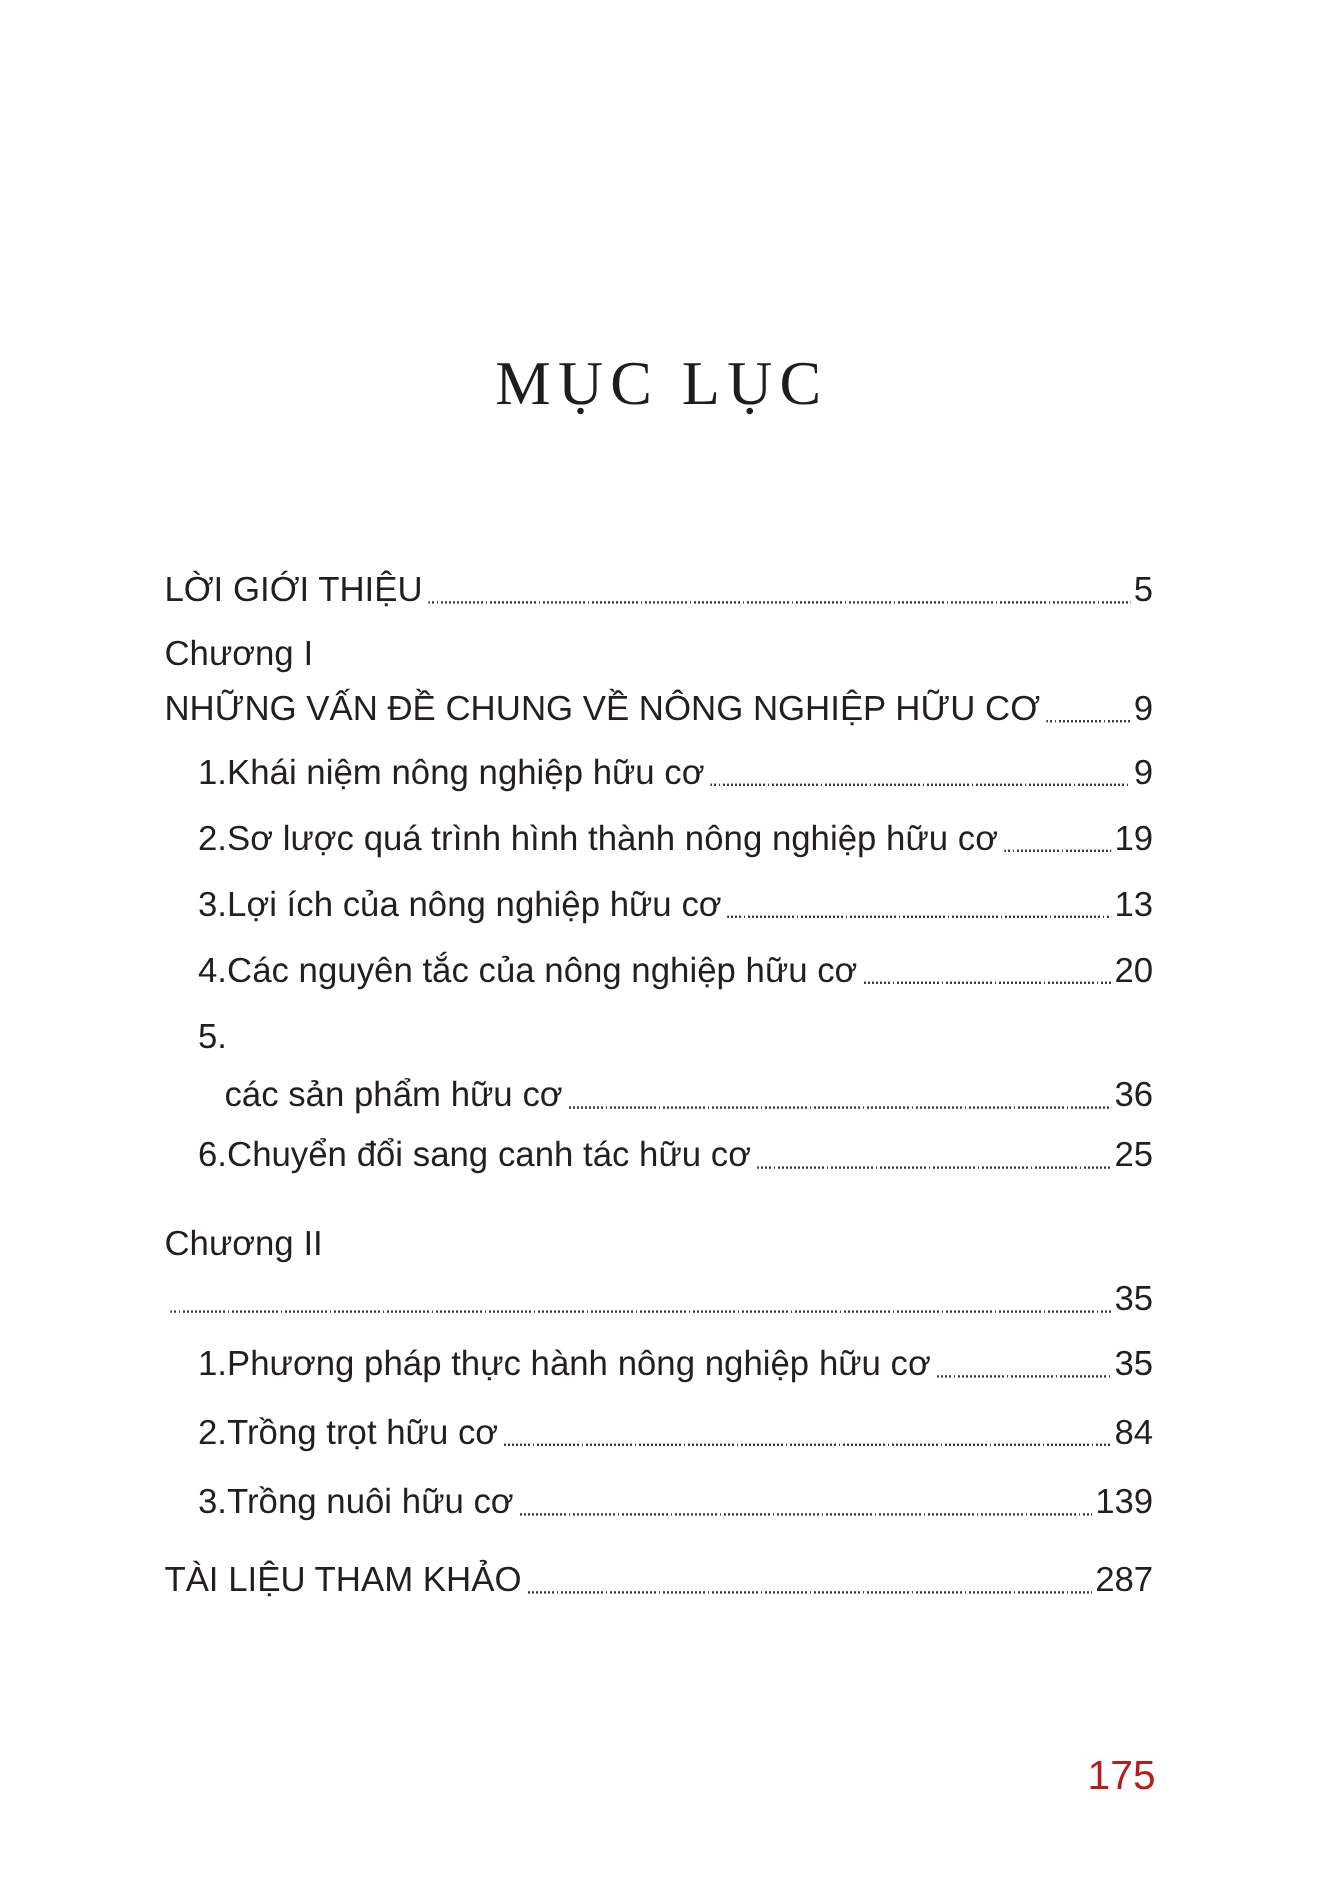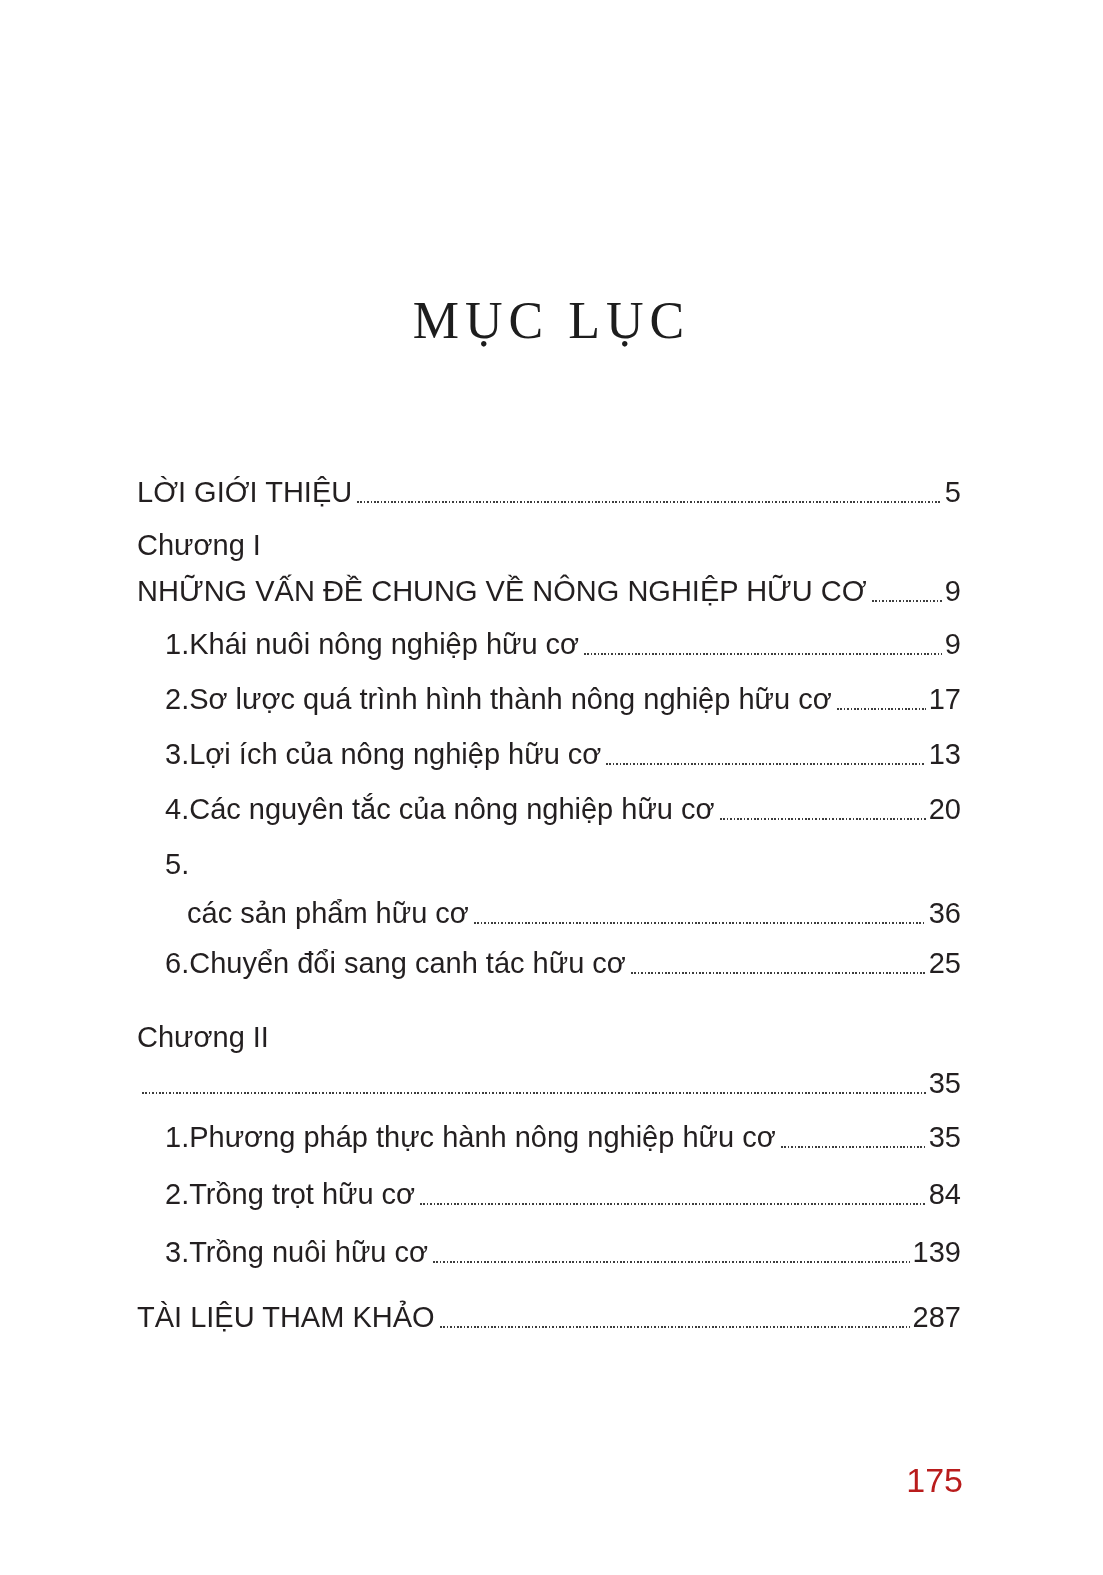--- a/index.html
+++ b/index.html
@@ -99,30 +99,30 @@
     </div>
 
     <div class="row mt-chapttl">
       <span class="label">NHỮNG VẤN ĐỀ CHUNG VỀ NÔNG NGHIỆP HỮU CƠ</span>
       <span class="dots"></span>
       <span class="pagenum">9</span>
     </div>
 
     <div class="row item mt-first">
       <span class="num">1.</span>
-      <span class="label">Khái nuôi nông nghiệp hữu cơ</span>
+      <span class="label">Khái niệm nông nghiệp hữu cơ</span>
       <span class="dots"></span>
       <span class="pagenum">9</span>
     </div>
 
     <div class="row item mt-item">
       <span class="num">2.</span>
       <span class="label">Sơ lược quá trình hình thành nông nghiệp hữu cơ</span>
       <span class="dots"></span>
-      <span class="pagenum">17</span>
+      <span class="pagenum">19</span>
     </div>
 
     <div class="row item mt-item">
       <span class="num">3.</span>
       <span class="label">Lợi ích của nông nghiệp hữu cơ</span>
       <span class="dots"></span>
       <span class="pagenum">13</span>
     </div>
 
     <div class="row item mt-item">

